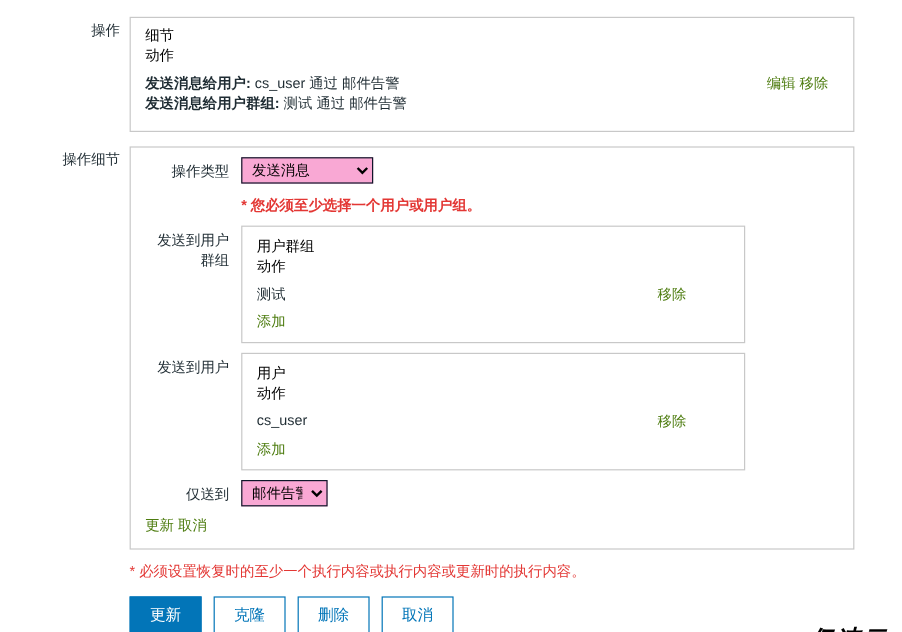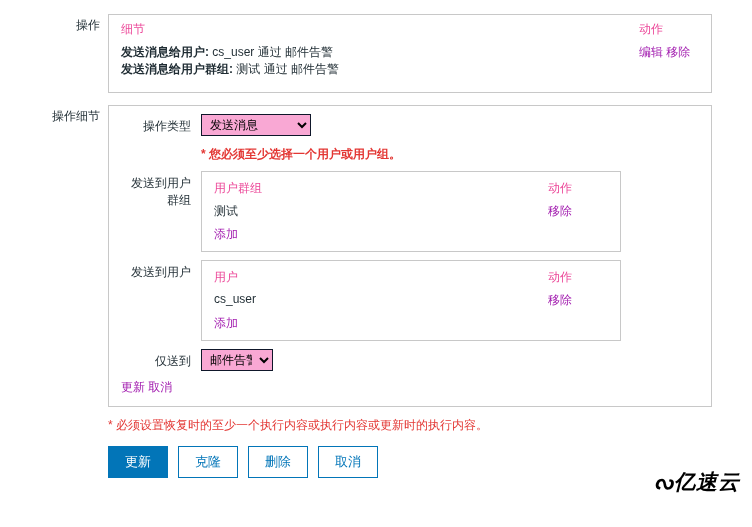--- a/index.html
+++ b/index.html
@@ -20,27 +20,27 @@
       background: #fff;
     }
     .inner-row { display: flex; align-items: flex-start; margin-bottom: 8px; }
     .inner-label { width: 80px; text-align: right; padding-right: 10px; padding-top: 4px; }
     .inner-content { flex: 1; }
     .inner-box {
       border: 1px solid #c8c8c8;
       padding: 8px 12px;
       width: 420px;
     }
-    .th-row { display: flex; color: #ec4899; margin-bottom: 6px; }
+    .th-row { display: flex; color: #000000; margin-bottom: 6px; flex-direction: column; }
     .th-row .col1 { flex: 1; }
     .th-row .col2 { width: 60px; text-align: left; }
     .td-row { display: flex; margin-bottom: 6px; }
     .td-row .col1 { flex: 1; }
     .td-row .col2 { width: 60px; text-align: left; }
-    .link { color: #a21caf; cursor: pointer; }
+    .link { color: #4d7c0f; cursor: pointer; }
     .red { color: #e33734; }
     select {
       font-size: 12px;
       height: 22px;
       border: 1px solid #0f172a;
       background: #f9a8d4;
       padding: 1px 4px;
     }
     input[type=checkbox] { accent-color: #0275b8; width: 14px; height: 14px; }
     .btn-row { margin-top: 12px; display: flex; gap: 10px; }

